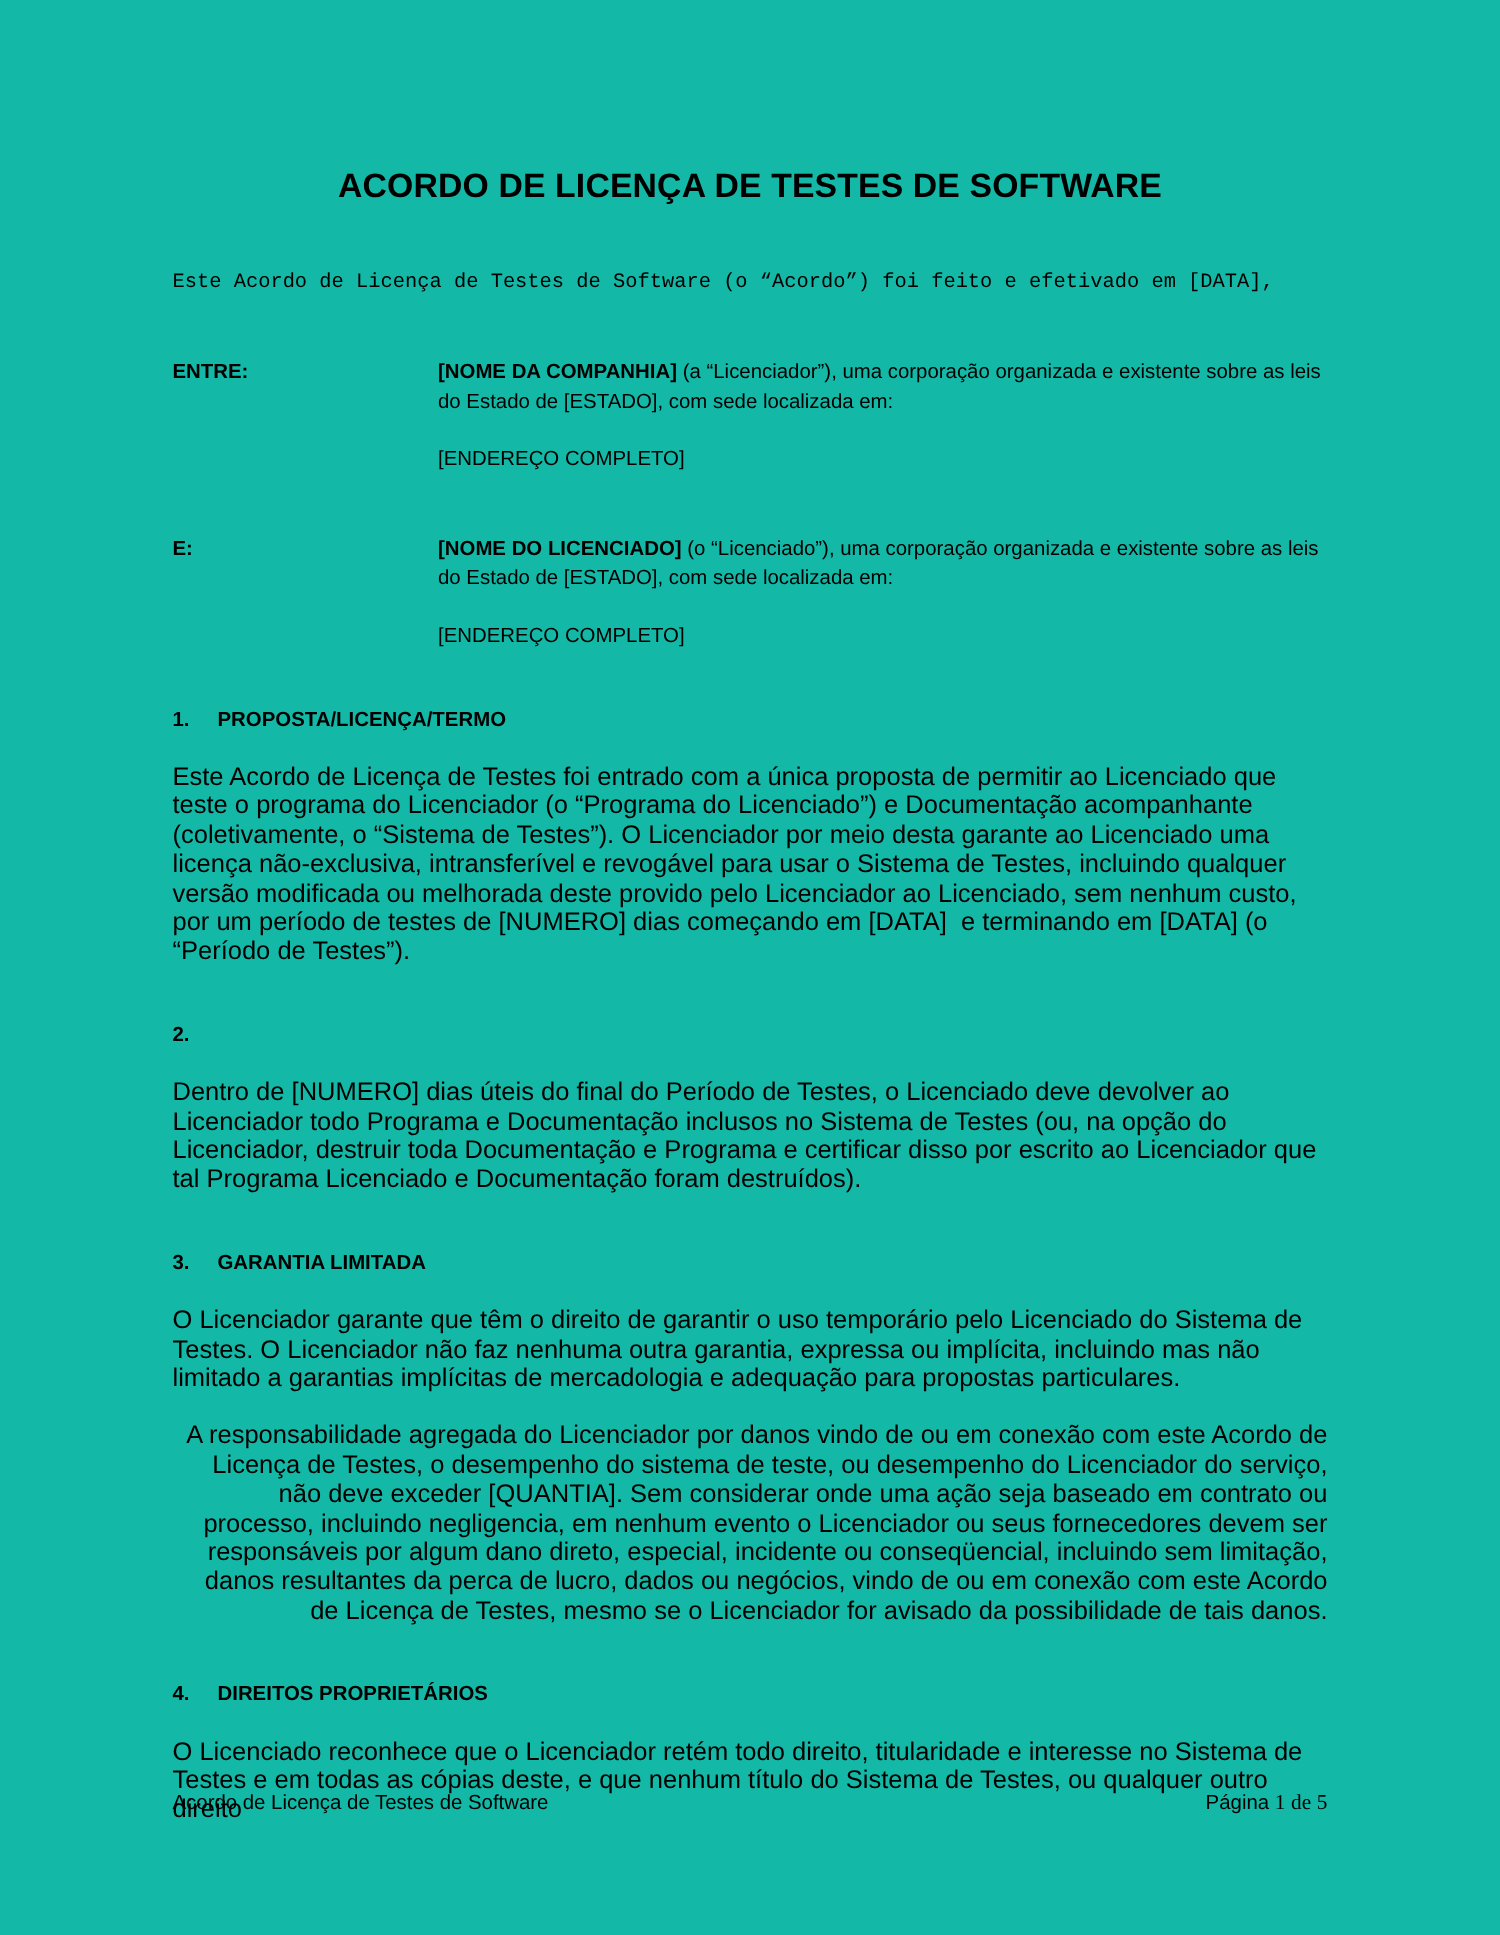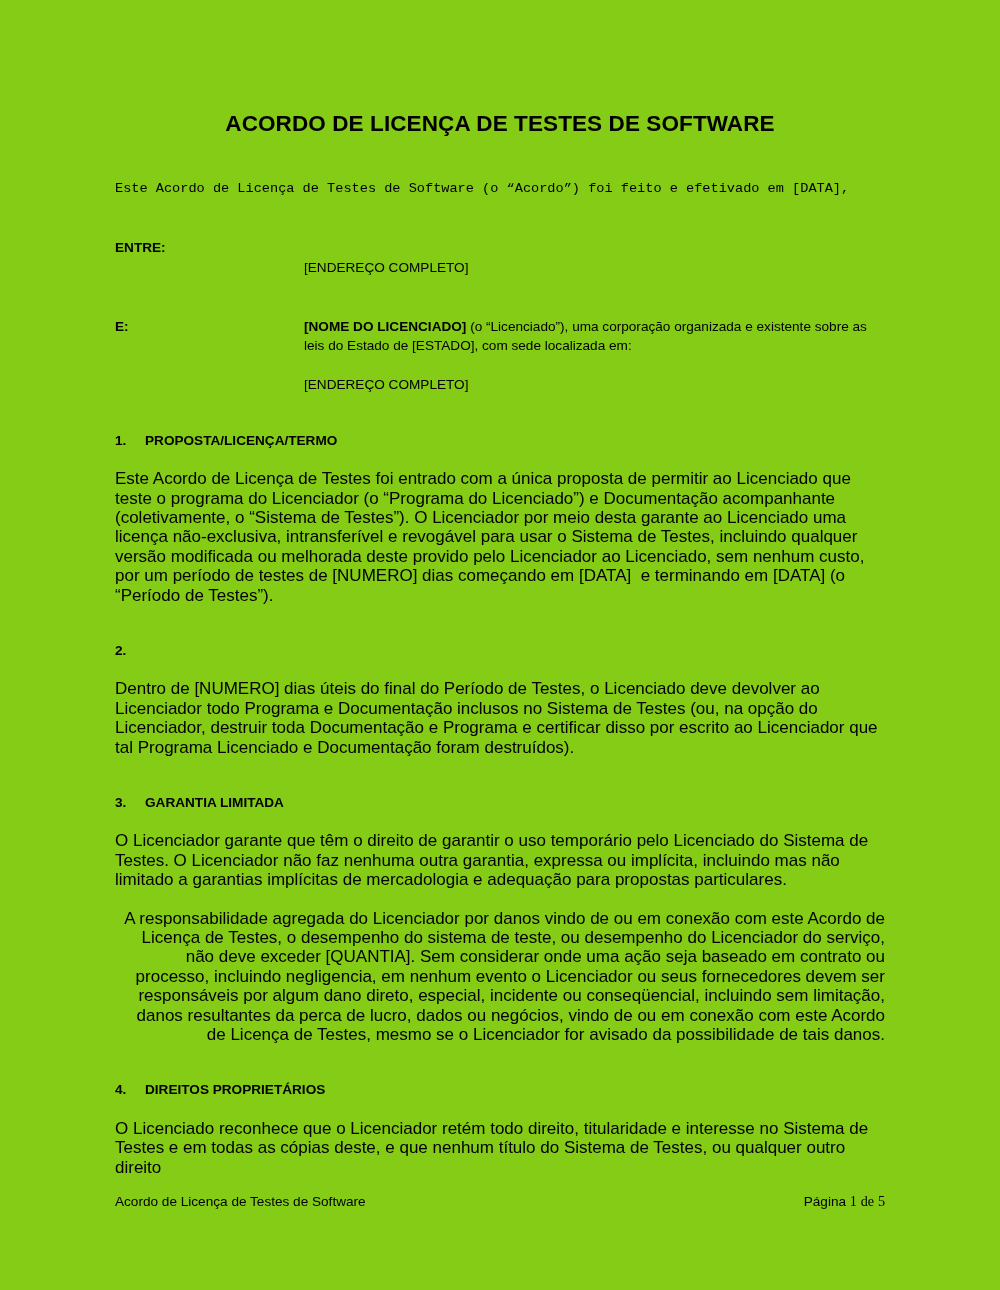--- a/index.html
+++ b/index.html
@@ -15,21 +15,21 @@
     color: #000000;
     -webkit-font-smoothing: antialiased;
   }
 
   .page {
     position: absolute;
     left: 0;
     top: 0;
     width: 1000px;
     height: 1290px;
-    background: #84cc16;
+    background: #14b8a6;
     box-sizing: border-box;
   }
 
   
   .content {
     position: absolute;
     left: 115px;
     top: 0;
     width: 770px;
   }
@@ -51,21 +51,20 @@
     padding-top: 42px;
     font-family: Liberation Mono, monospace;
   }
 
   
   .party {
     display: flex;
     align-items: flex-start;
     font-size: 13.6px;
     line-height: 19.4px;
-    gap: 12px;
   }
   .party-entre { padding-top: 40px; }
   .party-e     { padding-top: 40px; }
 
   .party-label {
     width: 177px;
     flex: 0 0 177px;
     font-weight: bold;
   }
   .party-body {
@@ -127,20 +126,21 @@
 
   <div class="content">
 
     <h1 class="doc-title">ACORDO DE LICENÇA DE TESTES DE SOFTWARE</h1>
 
     <p class="intro-para">Este Acordo de Licença de Testes de Software (o “Acordo”) foi feito e efetivado em [DATA],</p>
 
     <div class="party party-entre">
       <div class="party-label">ENTRE:</div>
       <div class="party-body">
+        <div><span class="bold-lead">[NOME DA COMPANHIA]</span><span> (a “Licenciador”), uma corporação organizada e existente sobre as leis do Estado de [ESTADO], com sede localizada em:</span></div>
         <div class="party-address">[ENDEREÇO COMPLETO]</div>
       </div>
     </div>
 
     <div class="party party-e">
       <div class="party-label">E:</div>
       <div class="party-body">
         <div><span class="bold-lead">[NOME DO LICENCIADO]</span><span> (o “Licenciado”), uma corporação organizada e existente sobre as leis do Estado de [ESTADO], com sede localizada em:</span></div>
         <div class="party-address">[ENDEREÇO COMPLETO]</div>
       </div>

